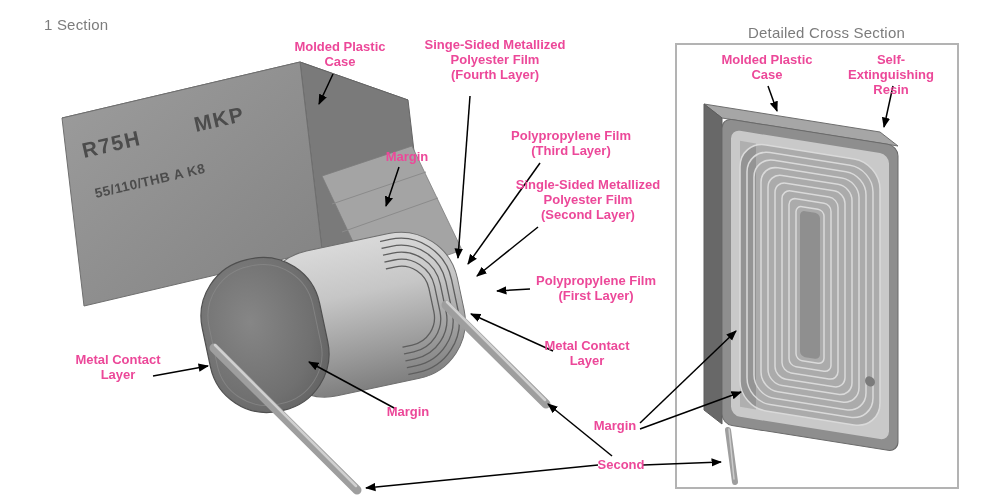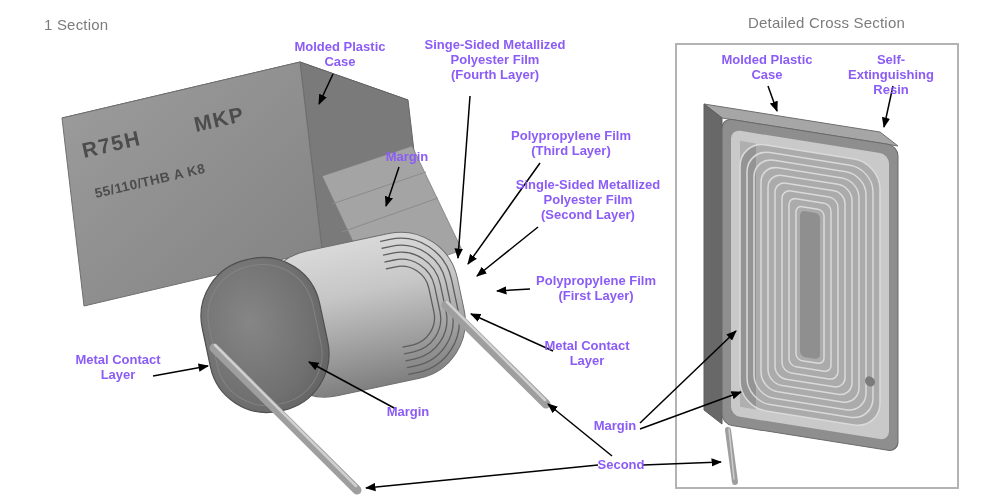--- a/index.html
+++ b/index.html
@@ -3,21 +3,21 @@
 <meta charset="utf-8">
 <style>
   *{margin:0;padding:0;box-sizing:border-box}
   html,body{background:#ffffff}
   body{font-family:"Liberation Sans",sans-serif}
   .stage{position:relative;width:992px;height:502px;background:#fff;overflow:hidden}
   .stage > svg{position:absolute;left:0;top:0}
   .label{
     position:absolute;transform:translateX(-50%);
     text-align:center;font-weight:bold;font-size:13px;line-height:1.15;
-    color:#8b5cf6;white-space:pre-line;pointer-events:none;
+    color:#ec4899;white-space:pre-line;pointer-events:none;
   }
   .hdr{
     position:absolute;font-weight:normal;font-size:15px;color:#7c7c7c;
     letter-spacing:.2px;white-space:nowrap;pointer-events:none;
   }
   .hdr.right{transform:translateX(-100%)}
 </style>
 </head>
 <body>
 
@@ -129,21 +129,21 @@
       <line x1="612" y1="456" x2="548" y2="404"></line>
       <line x1="643" y1="465" x2="721" y2="462"></line>
       <line x1="768" y1="86" x2="777" y2="111"></line>
       <line x1="893" y1="86" x2="884" y2="127"></line>
       <line x1="640" y1="423" x2="736" y2="331"></line>
       <line x1="640" y1="429" x2="741" y2="392"></line>
     </g>
   </svg>
 
   <div class="hdr" style="left:44px;top:16px">1 Section</div>
-  <div class="hdr right" style="left:905px;top:14px">Detailed Cross Section</div>
+  <div class="hdr right" style="left:905px;top:24px">Detailed Cross Section</div>
 
   <div class="label" style="left:340px;top:40px">Molded Plastic
 Case</div>
   <div class="label" style="left:495px;top:38px">Singe-Sided Metallized
 Polyester Film
 (Fourth Layer)</div>
   <div class="label" style="left:407px;top:150px">Margin</div>
   <div class="label" style="left:571px;top:129px">Polypropylene Film
 (Third Layer)</div>
   <div class="label" style="left:588px;top:178px">Single-Sided Metallized

